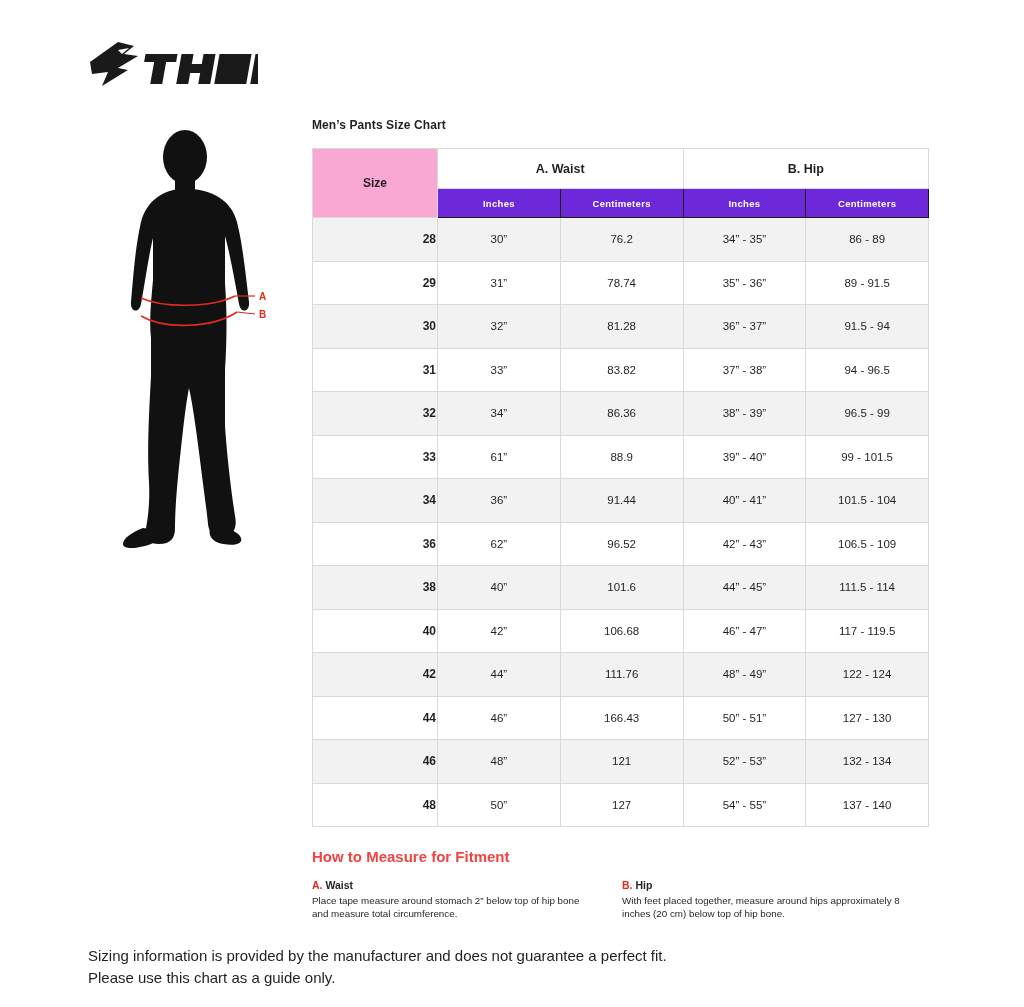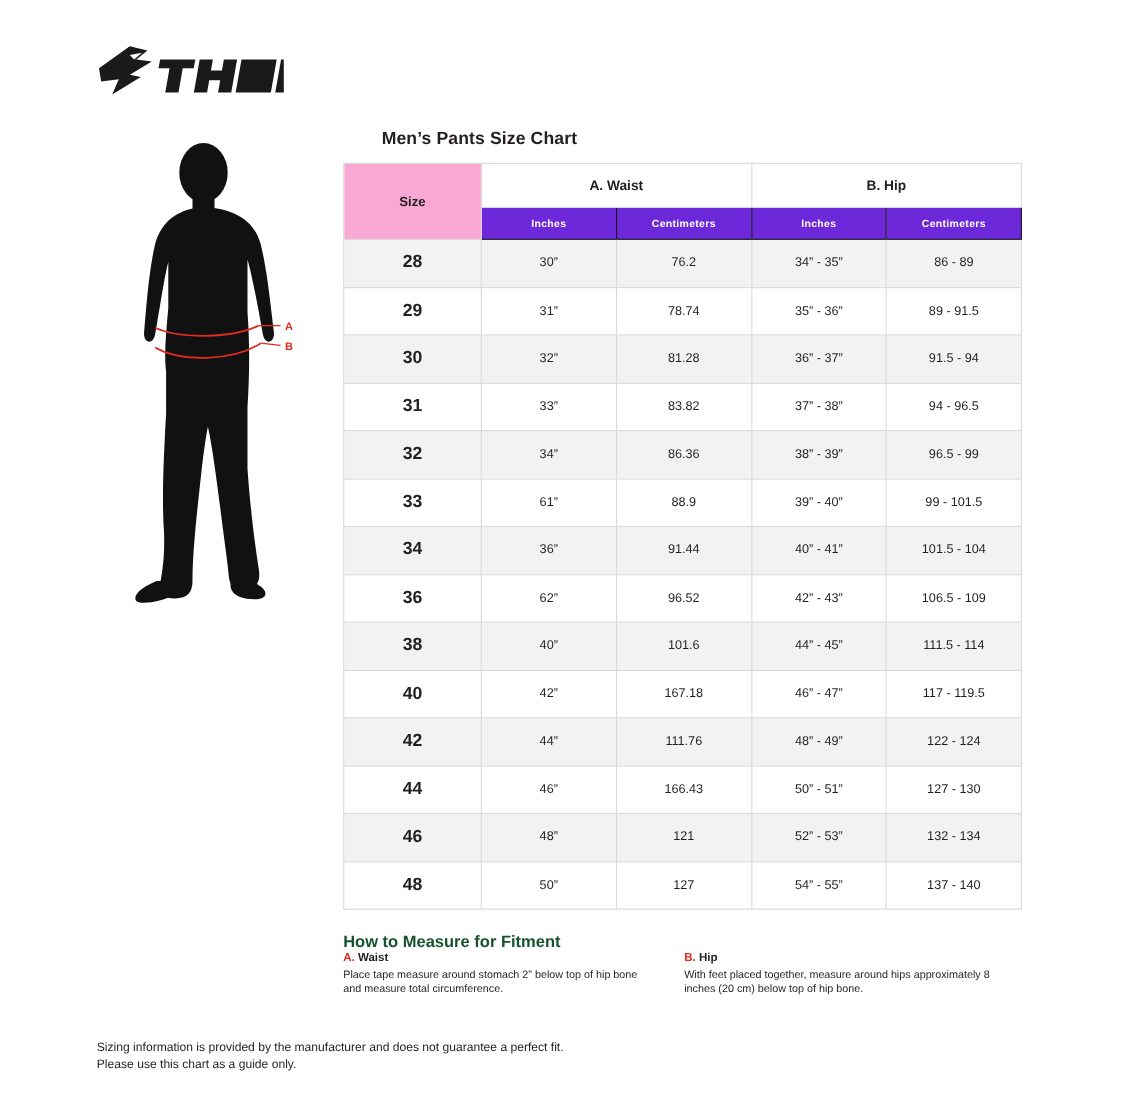--- a/index.html
+++ b/index.html
@@ -34,25 +34,24 @@
     width: 175px;
     height: 440px;
   }
   .figure-wrap svg { display: block; }
 
   
   .chart-title {
     position: absolute;
     left: 312px;
     top: 118px;
-    font-size: 16px;
+    font-size: 12px;
     font-weight: bold;
     letter-spacing: 0.1px;
     color: #231f20;
-    margin-left: 35px;
   }
 
   
   .table-wrap {
     position: absolute;
     left: 312px;
     top: 148px;
     width: 617px;
   }
   table.size-chart {
@@ -85,37 +84,38 @@
     background: #6d28d9;
     color: #ffffff !important;
     font-weight: bold !important;
     font-size: 9.5px !important;
     height: 22px;
     letter-spacing: 0.3px;
     border: 1px solid #1a1a1a !important;
   }
   tbody tr { height: 43.5px; }
   tbody tr.alt td { background: #f2f2f2; }
-  tbody td.size-col { font-weight: bold; font-size: 16px; }
+  tbody td.size-col { font-weight: bold; font-size: 12px; text-align: right; }
   .col-w1 { width: 116px; }
   .col-w2 { width: 124px; }
   .col-h1 { width: 125px; }
   .col-h2 { width: 130px; }
 
   
   .howto {
     position: absolute;
     left: 312px;
     top: 848px;
     width: 620px;
   }
   .howto-title {
     font-size: 15px;
     font-weight: bold;
-    color: #14532d;
+    color: #ef4444;
+    margin-bottom: 14px;
   }
   .howto-cols {
     display: flex;
     gap: 0px;
   }
   .howto-col { width: 310px; }
   .howto-col.second { width: 300px; }
   .howto-label {
     font-size: 10.5px;
     font-weight: bold;
@@ -128,21 +128,21 @@
     line-height: 1.35;
     color: #231f20;
     max-width: 285px;
   }
 
   
   .footer {
     position: absolute;
     left: 88px;
     top: 945px;
-    font-size: 11px;
+    font-size: 15px;
     line-height: 1.45;
     color: #231f20;
   }
 </style>
 </head>
 <body>
 
 <div class="logo-wrap">
   <svg width="170" height="52" viewBox="0 0 170 52" xmlns="http://www.w3.org/2000/svg">
 
@@ -286,21 +286,21 @@
       <tr class="alt">
         <td class="size-col">38</td>
         <td>40”</td>
         <td>101.6</td>
         <td>44” - 45”</td>
         <td>111.5 - 114</td>
       </tr>
       <tr>
         <td class="size-col">40</td>
         <td>42”</td>
-        <td>167.18</td>
+        <td>106.68</td>
         <td>46” - 47”</td>
         <td>117 - 119.5</td>
       </tr>
       <tr class="alt">
         <td class="size-col">42</td>
         <td>44”</td>
         <td>111.76</td>
         <td>48” - 49”</td>
         <td>122 - 124</td>
       </tr>

